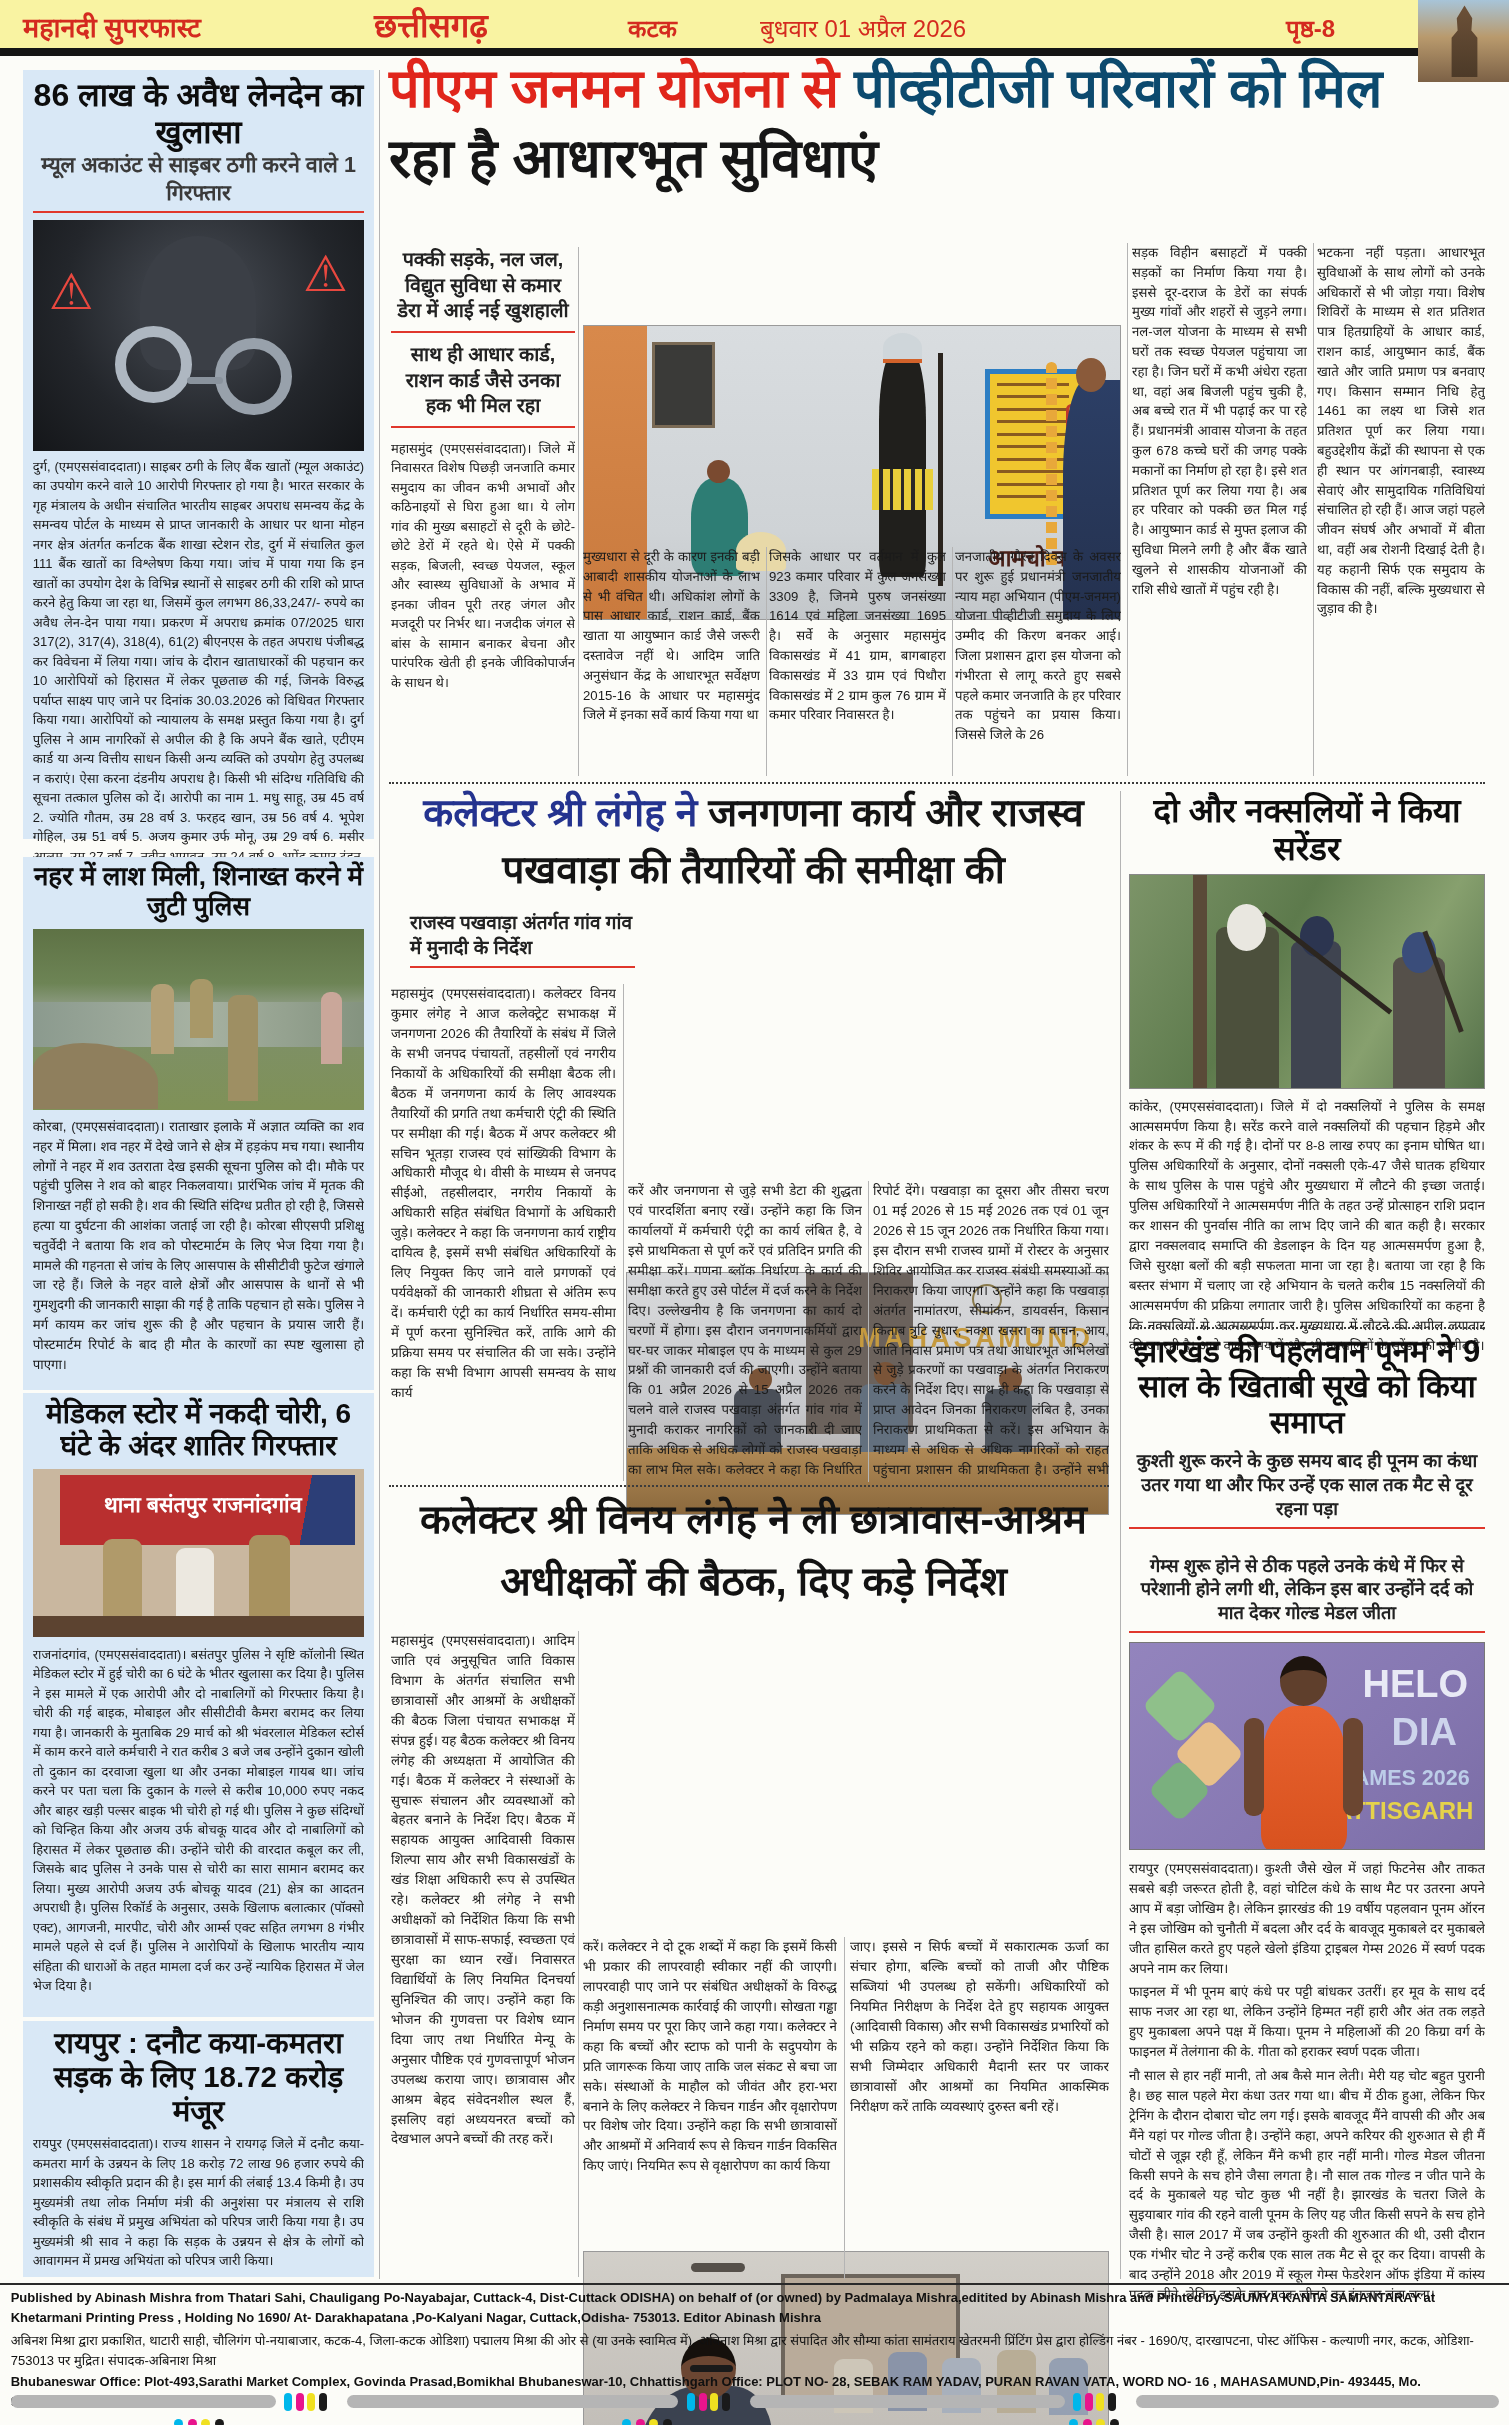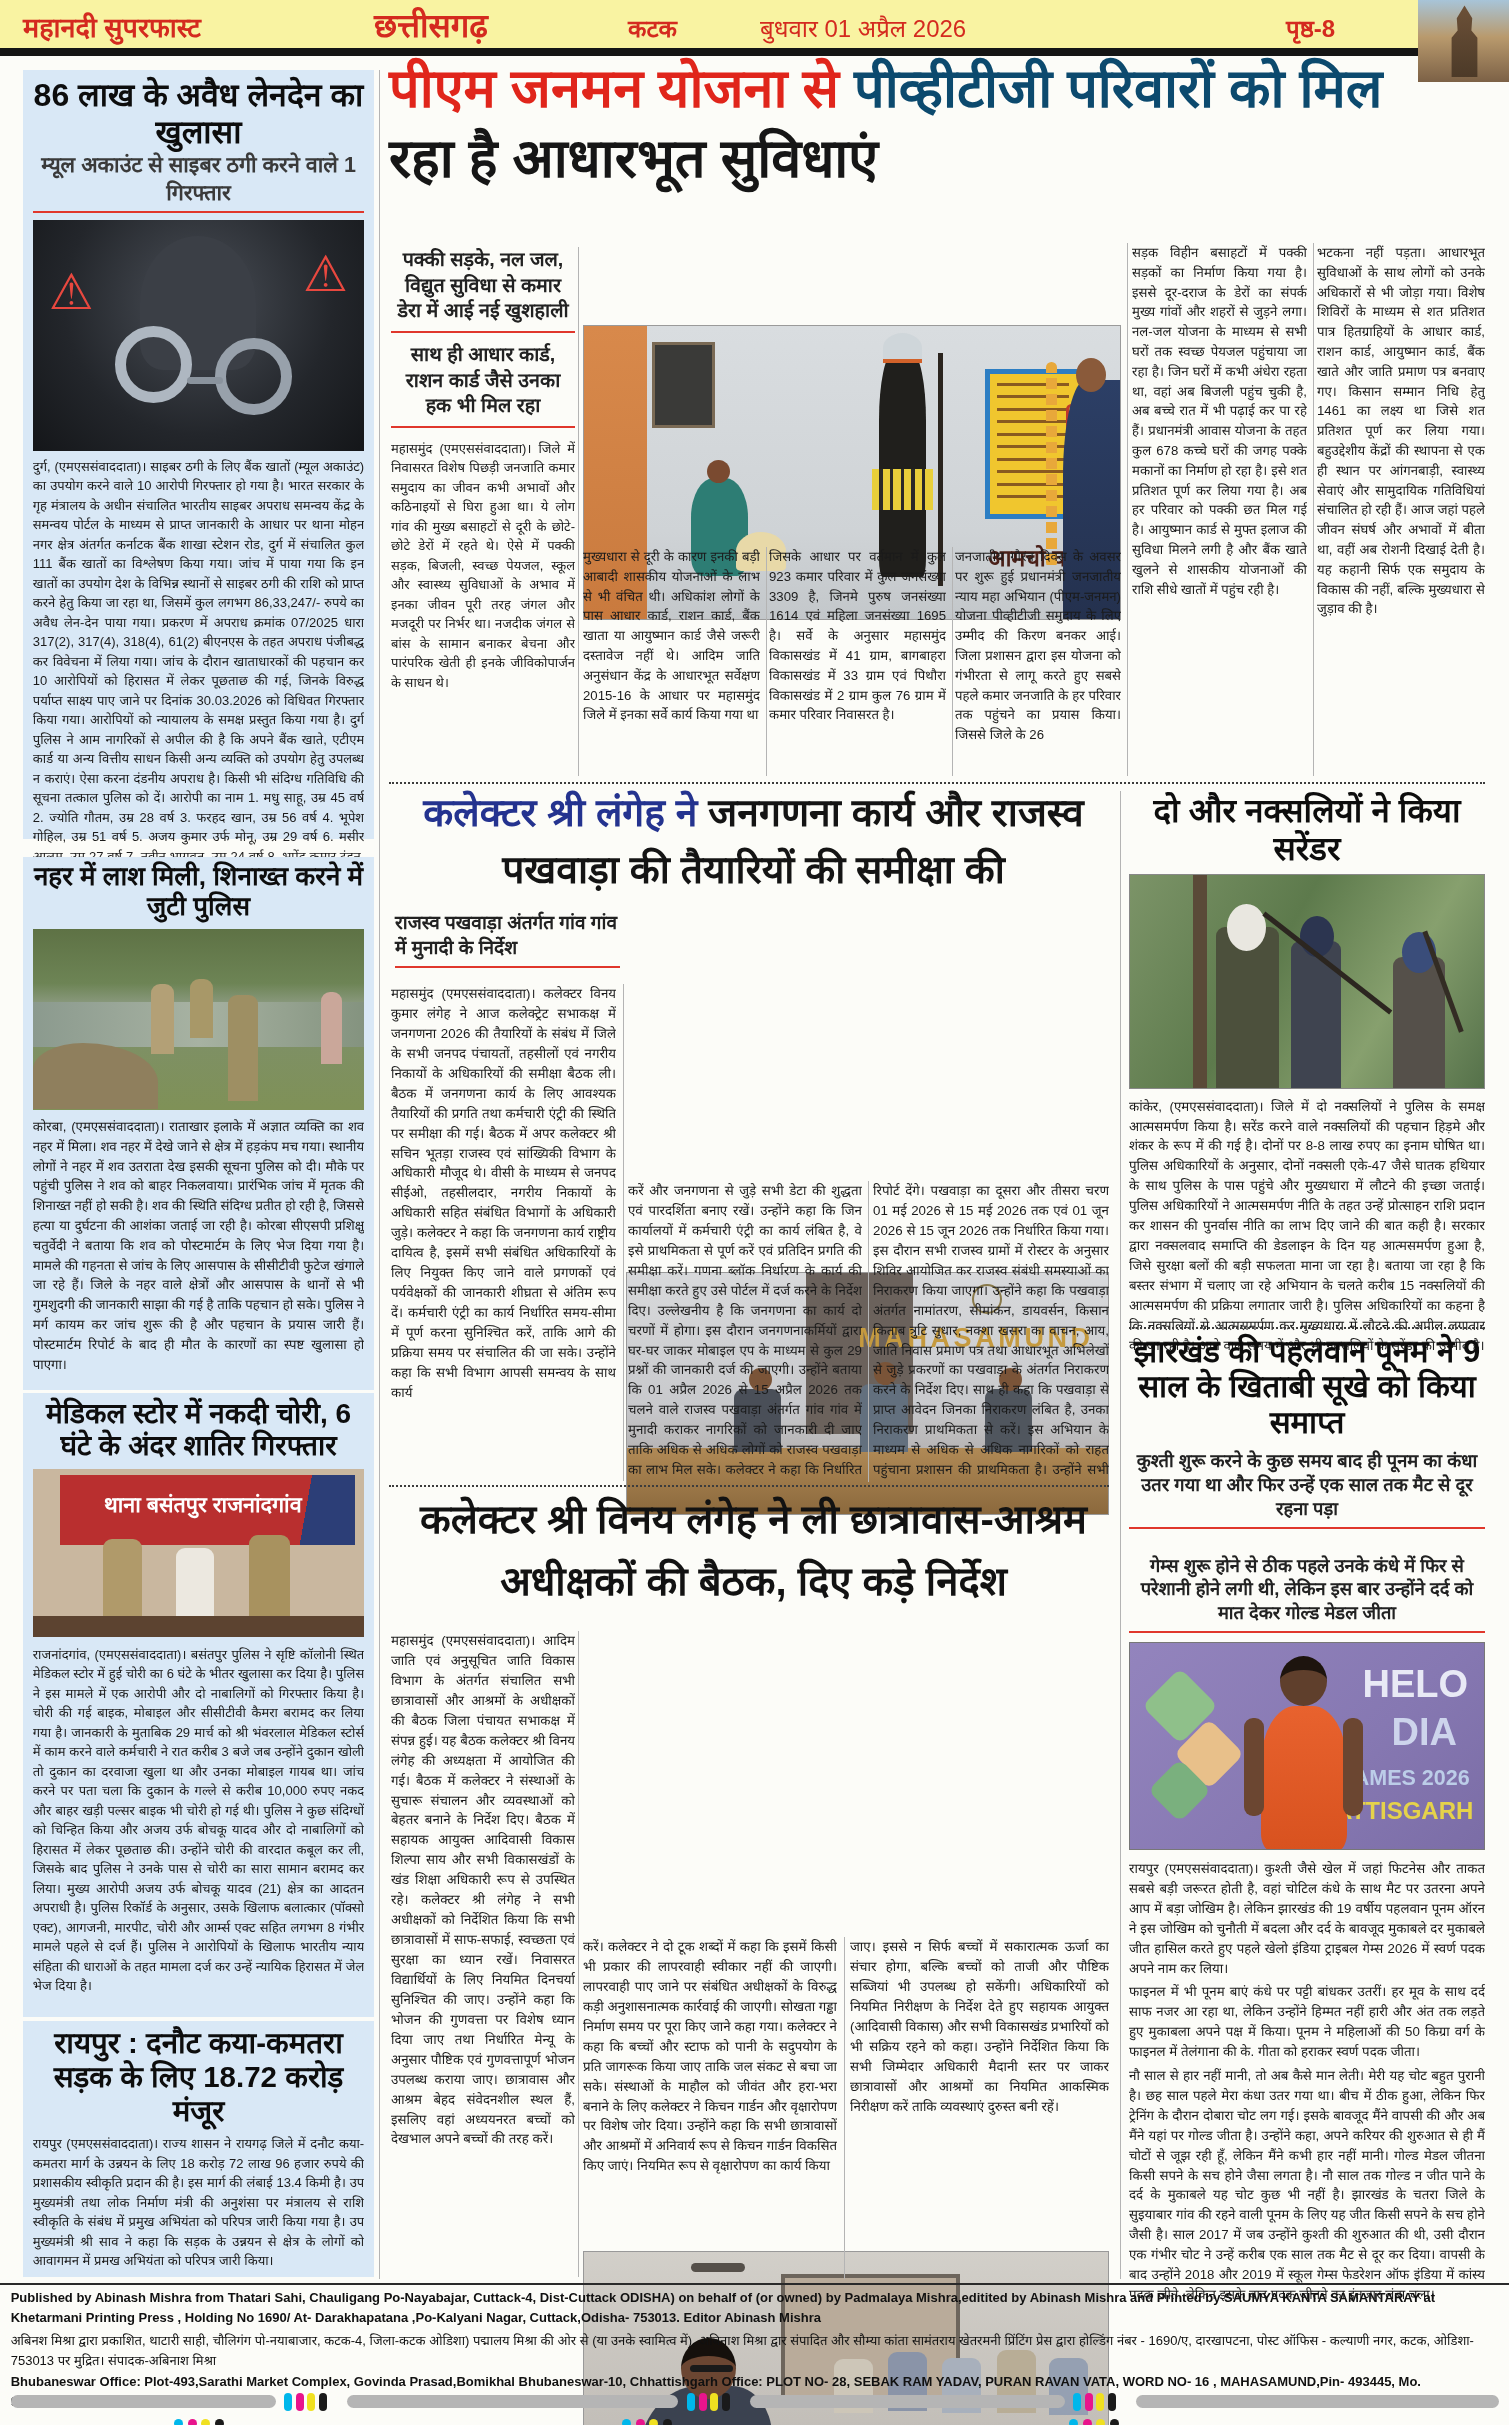--- a/index.html
+++ b/index.html
@@ -140,21 +140,21 @@
   <div class="abs dotted" style="left:389px;top:782px;width:1096px"></div>
 
   <article class="abs" style="left:389px;top:791px;width:729px;height:107px">
     <h2 class="center" style="font-size:39px;font-weight:700;line-height:1.15">
       <span class="blue">कलेक्टर श्री लंगेह ने</span>
       <span style="color:#141414">जनगणना कार्य और राजस्व</span>
     </h2>
     <h2 class="center" style="font-size:39px;font-weight:700;color:#141414;margin-top:5.4px">पखवाड़ा की तैयारियों की समीक्षा की</h2>
   </article>
 
-  <div class="abs" style="left:395px;top:911px;width:225px">
+  <div class="abs" style="left:410px;top:911px;width:225px">
     <div class="subhead" style="font-size:19px">राजस्व पखवाड़ा अंतर्गत गांव गांव में मुनादी के निर्देश</div>
     <div class="redline" style="margin-top:5.4px"></div>
   </div>
 
   <div class="abs photo" style="left:626px;top:895px;width:483px;height:243px;background:linear-gradient(180deg,#d8d9db 0%,#c8c9cc 55%,#9d9692 100%);border:0.9px solid #999">
     <div class="abs" style="left:179px;top:0;width:107px;height:161px;background:#6b625c"></div>
     <div class="abs" style="right:14.3px;top:50px;font-size:27px;font-weight:700;letter-spacing:3.6px;color:#c59a3f">MAHASAMUND</div>
     <div class="abs headc" style="right:106px;top:10.7px;width:30px;height:30px;border:2.7px solid #8a7a4a"></div>
     <div class="abs" style="left:0;top:175px;width:483px;height:68px;background:linear-gradient(180deg,#b08a56,#8a683c)"></div>
     <div class="sil" style="left:107px;top:116px;width:47px;height:63px;background:#4a4f58"></div>
@@ -203,21 +203,21 @@
       <span class="abs" style="right:16px;top:19.7px;font-size:38px;font-weight:700;color:#e8e9f5">HELO</span>
       <span class="abs" style="right:27px;top:68px;font-size:38px;font-weight:700;color:#cdd4ec">DIA</span>
       <span class="abs" style="right:14.3px;top:123px;font-size:21.5px;font-weight:700;color:#bccde8">GAMES 2026</span>
       <span class="abs" style="right:10.7px;top:154px;font-size:24px;font-weight:700;color:#e5d24a">ATTISGARH</span>
       <div class="abs headc" style="left:150px;top:12.5px;width:47px;height:50px;background:#5f3f2c;border-top:14.3px solid #1d140e"></div>
       <div class="abs" style="left:131px;top:63px;width:86px;height:145px;background:linear-gradient(180deg,#e8622e,#d8521f);border-radius:40% 40% 12% 12%"></div>
       <div class="abs" style="left:114px;top:75px;width:19.7px;height:98px;background:#6b4631;border-radius:9px"></div>
       <div class="abs" style="left:213px;top:75px;width:19.7px;height:98px;background:#6b4631;border-radius:9px"></div>
     </div>
     <p class="bodytxt" style="font-size:13.3px;margin-top:9px">रायपुर (एमएससंवाददाता)। कुश्ती जैसे खेल में जहां फिटनेस और ताकत सबसे बड़ी जरूरत होती है, वहां चोटिल कंधे के साथ मैट पर उतरना अपने आप में बड़ा जोखिम है। लेकिन झारखंड की 19 वर्षीय पहलवान पूनम ऑरन ने इस जोखिम को चुनौती में बदला और दर्द के बावजूद मुकाबले दर मुकाबले जीत हासिल करते हुए पहले खेलो इंडिया ट्राइबल गेम्स 2026 में स्वर्ण पदक अपने नाम कर लिया।</p>
-    <p class="bodytxt" style="font-size:13.3px;margin-top:3.6px">फाइनल में भी पूनम बाएं कंधे पर पट्टी बांधकर उतरीं। हर मूव के साथ दर्द साफ नजर आ रहा था, लेकिन उन्होंने हिम्मत नहीं हारी और अंत तक लड़ते हुए मुकाबला अपने पक्ष में किया। पूनम ने महिलाओं की 50 किग्रा वर्ग के फाइनल में तेलंगाना की के. गीता को हराकर स्वर्ण पदक जीता।</p>
+    <p class="bodytxt" style="font-size:13.3px;margin-top:3.6px">फाइनल में भी पूनम बाएं कंधे पर पट्टी बांधकर उतरीं। हर मूव के साथ दर्द साफ नजर आ रहा था, लेकिन उन्होंने हिम्मत नहीं हारी और अंत तक लड़ते हुए मुकाबला अपने पक्ष में किया। पूनम ने महिलाओं की 20 किग्रा वर्ग के फाइनल में तेलंगाना की के. गीता को हराकर स्वर्ण पदक जीता।</p>
     <p class="bodytxt" style="font-size:13.3px;margin-top:3.6px;height:295px">नौ साल से हार नहीं मानी, तो अब कैसे मान लेती। मेरी यह चोट बहुत पुरानी है। छह साल पहले मेरा कंधा उतर गया था। बीच में ठीक हुआ, लेकिन फिर ट्रेनिंग के दौरान दोबारा चोट लग गई। इसके बावजूद मैंने वापसी की और अब मैंने यहां पर गोल्ड जीता है। उन्होंने कहा, अपने करियर की शुरुआत से ही मैं चोटों से जूझ रही हूँ, लेकिन मैंने कभी हार नहीं मानी। गोल्ड मेडल जीतना किसी सपने के सच होने जैसा लगता है। नौ साल तक गोल्ड न जीत पाने के दर्द के मुकाबले यह चोट कुछ भी नहीं है। झारखंड के चतरा जिले के सुइयाबार गांव की रहने वाली पूनम के लिए यह जीत किसी सपने के सच होने जैसी है। साल 2017 में जब उन्होंने कुश्ती की शुरुआत की थी, उसी दौरान एक गंभीर चोट ने उन्हें करीब एक साल तक मैट से दूर कर दिया। वापसी के बाद उन्होंने 2018 और 2019 में स्कूल गेम्स फेडरेशन ऑफ इंडिया में कांस्य पदक जीते, लेकिन इसके बाद पदक जीतने का इंतजार लंबा चला।</p>
   </article>
 
   <article class="abs" style="left:389px;top:1490px;width:729px;height:116px">
     <h2 class="center" style="font-size:40px;font-weight:700;color:#121212">कलेक्टर श्री विनय लंगेह ने ली छात्रावास-आश्रम</h2>
     <h2 class="center" style="font-size:40px;font-weight:700;color:#121212;margin-top:7.2px">अधीक्षकों की बैठक, दिए कड़े निर्देश</h2>
   </article>
 
   <p class="abs bodytxt" style="left:391px;top:1631px;width:184px;height:646px;font-size:13.3px">महासमुंद (एमएससंवाददाता)। आदिम जाति एवं अनुसूचित जाति विकास विभाग के अंतर्गत संचालित सभी छात्रावासों और आश्रमों के अधीक्षकों की बैठक जिला पंचायत सभाकक्ष में संपन्न हुई। यह बैठक कलेक्टर श्री विनय लंगेह की अध्यक्षता में आयोजित की गई। बैठक में कलेक्टर ने संस्थाओं के सुचारू संचालन और व्यवस्थाओं को बेहतर बनाने के निर्देश दिए। बैठक में सहायक आयुक्त आदिवासी विकास शिल्पा साय और सभी विकासखंडों के खंड शिक्षा अधिकारी रूप से उपस्थित रहे। कलेक्टर श्री लंगेह ने सभी अधीक्षकों को निर्देशित किया कि सभी छात्रावासों में साफ-सफाई, स्वच्छता एवं सुरक्षा का ध्यान रखें। निवासरत विद्यार्थियों के लिए नियमित दिनचर्या सुनिश्चित की जाए। उन्होंने कहा कि भोजन की गुणवत्ता पर विशेष ध्यान दिया जाए तथा निर्धारित मेन्यू के अनुसार पौष्टिक एवं गुणवत्तापूर्ण भोजन उपलब्ध कराया जाए। छात्रावास और आश्रम बेहद संवेदनशील स्थल हैं, इसलिए वहां अध्ययनरत बच्चों को देखभाल अपने बच्चों की तरह करें।</p>
 

